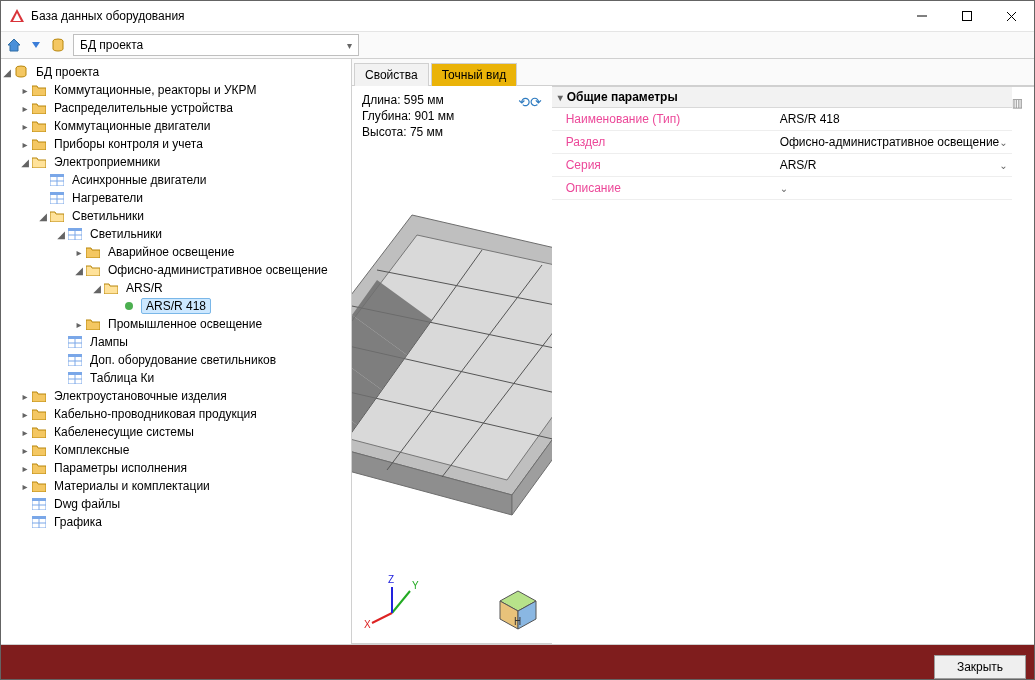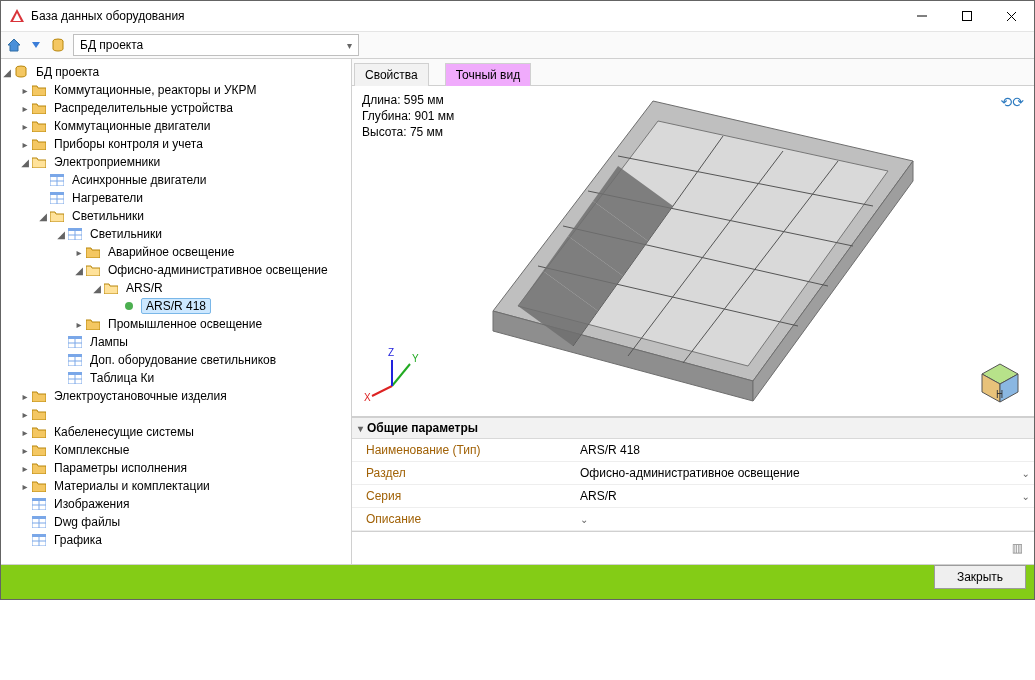--- a/index.html
+++ b/index.html
@@ -1,16 +1,16 @@
 <!DOCTYPE html>
 <html><head>
 <meta charset="utf-8">
 <style>
 html,body{margin:0;padding:0;font-family:"Segoe UI",Tahoma,sans-serif;font-size:12px;color:#000;background:#fff}
-.window{width:1035px;height:600px;border:1px solid #646464;box-sizing:border-box;display:flex;flex-direction:column;background:#fff}
+.window{width:1035px;height:680px;border:1px solid #646464;box-sizing:border-box;display:flex;flex-direction:column;background:#fff}
 .titlebar{height:30px;display:flex;align-items:center;padding-left:8px;background:#fff}
 .titlebar .app-icon{width:16px;height:16px;margin-right:6px}
 .titlebar .title{flex:1;font-size:12px}
 .win-btns{display:flex;height:100%}
 .win-btn{width:45px;display:flex;align-items:center;justify-content:center;font-family:Arial;font-size:13px}
 .toolbar{height:26px;border-top:1px solid #e5e5e5;border-bottom:1px solid #d0d0d0;display:flex;align-items:center;padding:0 4px;gap:4px;background:#fafafa}
 .tool-ico{width:18px;height:18px;display:flex;align-items:center;justify-content:center}
 .db-select{flex:0 0 272px;height:20px;border:1px solid #bfbfbf;background:#fff;display:flex;align-items:center;padding:0 6px;justify-content:space-between;margin-left:2px}
 .body{flex:1;display:flex;min-height:0}
 .left{width:350px;border-right:1px solid #d0d0d0;overflow:auto;padding:4px 0}
@@ -18,37 +18,37 @@
 .tree li{white-space:nowrap}
 .node{display:flex;align-items:center;height:18px;padding-right:6px}
 .sp{display:inline-block;width:18px;flex:0 0 18px}
 .tw{width:12px;flex:0 0 12px;text-align:center;color:#646464;font-size:10px;cursor:default}
 .ic{width:16px;flex:0 0 16px;height:16px;margin-right:4px;display:flex;align-items:center;justify-content:center}
 .lbl{padding:0 3px;border-radius:2px}
 .sel{background:#cde8ff;border:1px solid #7ab7e8;padding:0 4px;border-radius:2px}
 .right{flex:1;display:flex;flex-direction:column;min-width:0}
 .tabs{height:26px;border-bottom:1px solid #d0d0d0;display:flex;align-items:flex-end;background:#fafafa;padding-left:2px;border-top:1px solid #e5e5e5;margin-top:-27px;position:relative}
 .right .tabs{margin-top:0;border-top:none}
-.tab{padding:4px 10px;border:1px solid #d0d0d0;border-bottom:none;background:#f2f2f2;margin-right:16px;position:relative;top:1px;font-size:12px}
-.tab.active{background:#f0abfc}
-.view{flex:1;display:flex;flex-direction:column;min-height:0}
+.tab{padding:4px 10px;border:1px solid #d0d0d0;border-bottom:none;background:#f2f2f2;margin-right:2px;position:relative;top:1px;font-size:12px}
+.tab.active{background:#eab308}
+.view{flex:1;display:flex;flex-direction:row;min-height:0}
 .preview{flex:1;position:relative;border-bottom:1px solid #d0d0d0;overflow:hidden}
 .dims{position:absolute;top:6px;left:10px;line-height:16px}
 .axis{position:absolute;bottom:10px;left:10px}
 .cube{position:absolute;bottom:10px;right:10px}
 .rot{position:absolute;top:8px;right:10px;color:#2e7bc0;font-size:14px}
 .model-svg{position:absolute;left:50%;top:50%;transform:translate(-50%,-50%)}
 .params{border-top:1px solid #d0d0d0}
 .phead{background:#f2f2f2;border-bottom:1px solid #d9d9d9;padding:3px 6px;font-weight:bold;display:flex;align-items:center;gap:4px}
 .prow{display:flex;border-bottom:1px solid #eee;height:22px;align-items:center}
-.pk{width:210px;padding-left:14px;color:#a16207}
+.pk{width:210px;padding-left:14px;color:#ec4899}
 .pv{flex:1;padding-left:4px;display:flex;align-items:center;justify-content:space-between;padding-right:4px;overflow:hidden;white-space:nowrap}
 .dd{color:#666;font-size:10px}
 .extra{height:32px;border-top:1px solid #d0d0d0;display:flex;justify-content:flex-end;align-items:center;padding-right:10px}
-.footer{height:34px;border-top:1px solid #d0d0d0;display:flex;justify-content:flex-end;align-items:flex-start;padding-right:8px;background:#84cc16}
+.footer{height:34px;border-top:1px solid #d0d0d0;display:flex;justify-content:flex-end;align-items:flex-end;padding-right:8px;background:#7f1d1d}
 .btn{min-width:70px;height:22px;border:1px solid #9c9c9c;background:#efefef;padding:0 10px;display:flex;align-items:center;justify-content:center}
 svg{display:block}
 </style>
 </head>
 <body>
 
 <div class="window">
 
   <div class="titlebar">
     <span class="app-icon">
@@ -392,20 +392,21 @@
               </li>
             <li>
                 <div class="node">
                   <span class="sp"></span>
                   <span class="tw">▸</span>
                   <span class="ic">
                     <svg width="14" height="12">
                       <path d="M0 2h5l1 2h8v8H0z" fill="#f4c762" stroke="#b8860b"></path>
                     </svg>
                   </span>
+                  <span class="lbl">Кабельно-проводниковая продукция</span>
                 </div>
               </li>
             <li>
                 <div class="node">
                   <span class="sp"></span>
                   <span class="tw">▸</span>
                   <span class="ic">
                     <svg width="14" height="12">
                       <path d="M0 2h5l1 2h8v8H0z" fill="#f4c762" stroke="#b8860b"></path>
                     </svg>
@@ -440,35 +441,20 @@
             <li>
                 <div class="node">
                   <span class="sp"></span>
                   <span class="tw">▸</span>
                   <span class="ic">
                     <svg width="14" height="12">
                       <path d="M0 2h5l1 2h8v8H0z" fill="#f4c762" stroke="#b8860b"></path>
                     </svg>
                   </span>
                   <span class="lbl">Материалы и комплектации</span>
-                </div>
-              </li>
-            <li>
-                <div class="node">
-                  <span class="sp"></span>
-                  <span class="tw"></span>
-                  <span class="ic">
-                    <svg width="14" height="12">
-                      <rect width="14" height="12" fill="#fff" stroke="#7aa7e8"></rect>
-                      <rect width="14" height="3" fill="#7aa7e8"></rect>
-                      <line x1="7" y1="0" x2="7" y2="12" stroke="#7aa7e8"></line>
-                      <line x1="0" y1="7" x2="14" y2="7" stroke="#7aa7e8"></line>
-                    </svg>
-                  </span>
-                  <span class="lbl">Изображения</span>
                 </div>
               </li>
             <li>
                 <div class="node">
                   <span class="sp"></span>
                   <span class="tw"></span>
                   <span class="ic">
                     <svg width="14" height="12">
                       <rect width="14" height="12" fill="#fff" stroke="#7aa7e8"></rect>
                       <rect width="14" height="3" fill="#7aa7e8"></rect>

